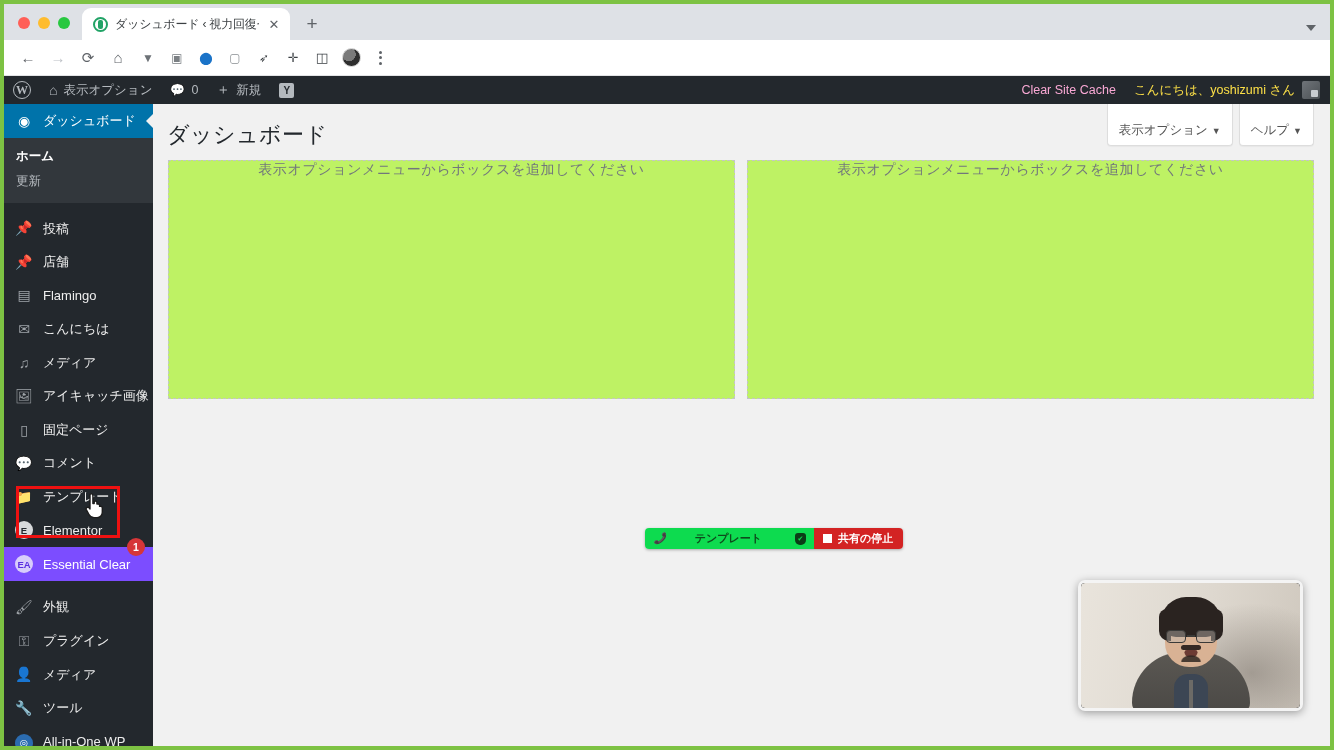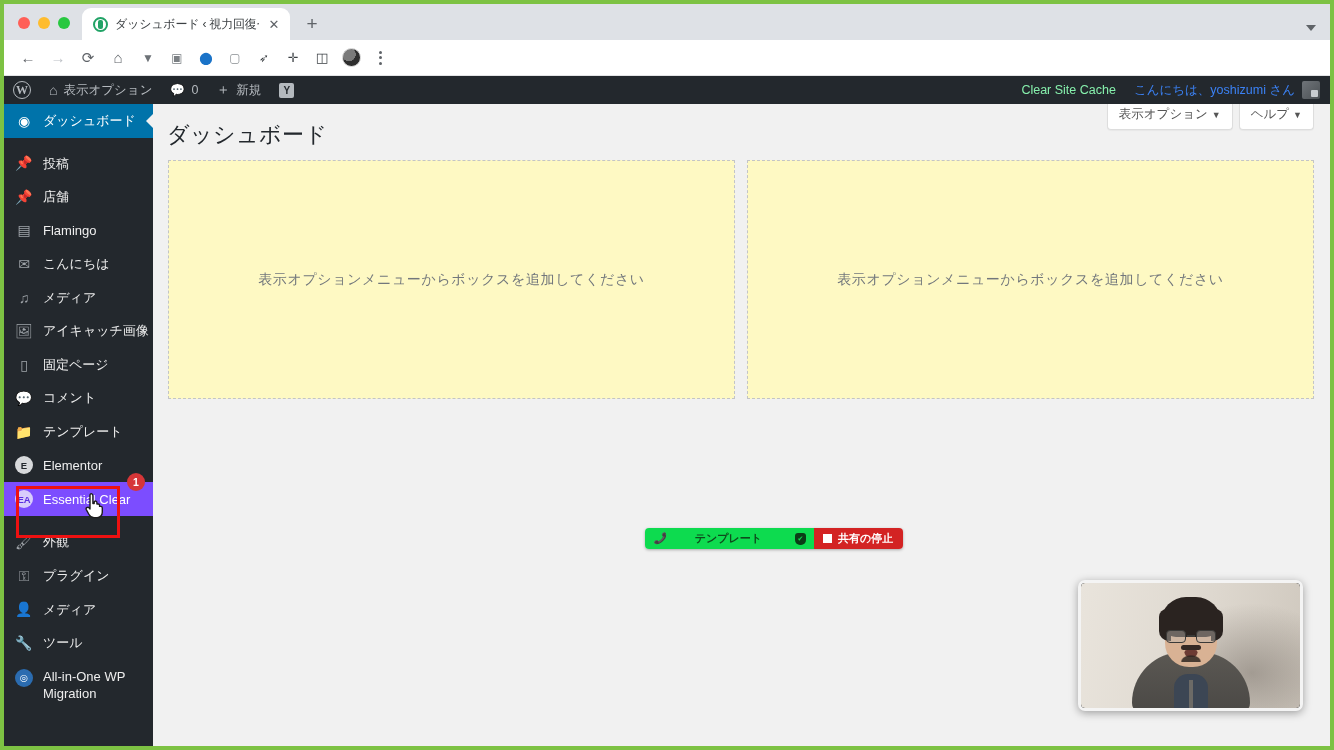--- a/index.html
+++ b/index.html
@@ -282,21 +282,21 @@
   }
   .screen-meta {
     position: absolute; top: 0; right: 16px;
     display: flex; gap: 6px;
   }
   .meta-btn {
     background: #fff;
     border: 1px solid #ddd;
     border-top: none;
     border-radius: 0 0 4px 4px;
-    padding: 2px 11px 6px;
+    padding: 18px 11px 6px;
     font-size: 12.5px;
     color: #555;
     box-shadow: 0 1px 1px rgba(0,0,0,.04);
   }
   .meta-caret { font-size: 9px; margin-left: 4px; }
 
   .page-title {
     font-size: 22px;
     font-weight: 400;
     color: #23282d;
@@ -306,22 +306,22 @@
 
   .metabox-holder {
     display: flex;
     gap: 12px;
     padding: 0 16px 0 15px;
   }
   .postbox-col {
     flex: 1 1 0;
     height: 239px;
     border: 1px dashed #c3c4c7;
-    background: #fef9c3;
-    display: flex; align-items: center; justify-content: center;
+    background: #bef264;
+    display: flex; justify-content: center;
   }
   .empty-text {
     font-size: 14px;
     color: #72777c;
     letter-spacing: .6px;
   }
 
   
   .annot-rect {
     position: absolute;
@@ -531,37 +531,41 @@
     </div>
     <div class="ab-item">
       <span style="font-size:14px">＋</span>
       <span>新規</span>
     </div>
     <div class="ab-item">
       <span style="display:inline-block;width:15px;height:15px;background:#b4b9be;color:#23282d;font-weight:700;font-size:10px;text-align:center;line-height:15px;border-radius:2px">Y</span>
     </div>
 
     <div class="ab-right">
-      <div class="ab-item" style="color:#86efac">Clear Site Cache</div>
+      <div class="ab-item" style="color:#f9a8d4">Clear Site Cache</div>
       <div class="ab-item" style="padding-right:0">
-        <span style="color:#3b82f6">こんにちは、yoshizumi さん</span>
+        <span style="color:#fde047">こんにちは、yoshizumi さん</span>
       </div>
       <span class="ab-howdy-avatar"></span>
     </div>
   </div>
 
   <div class="wp-body">
 
     <div class="adminmenu">
 
       <div class="menu-row current">
         <span class="menu-ico">◉</span>
         <span>ダッシュボード</span>
       </div>
 
+      <div class="submenu">
+        <div class="sub-row current">ホーム</div>
+        <div class="sub-row">更新</div>
+      </div>
 
       <div class="menu-sep"></div>
 
       <div class="menu-row">
         <span class="menu-ico">📌</span>
         <span>投稿</span>
       </div>
 
       <div class="menu-row">
         <span class="menu-ico">📌</span>

